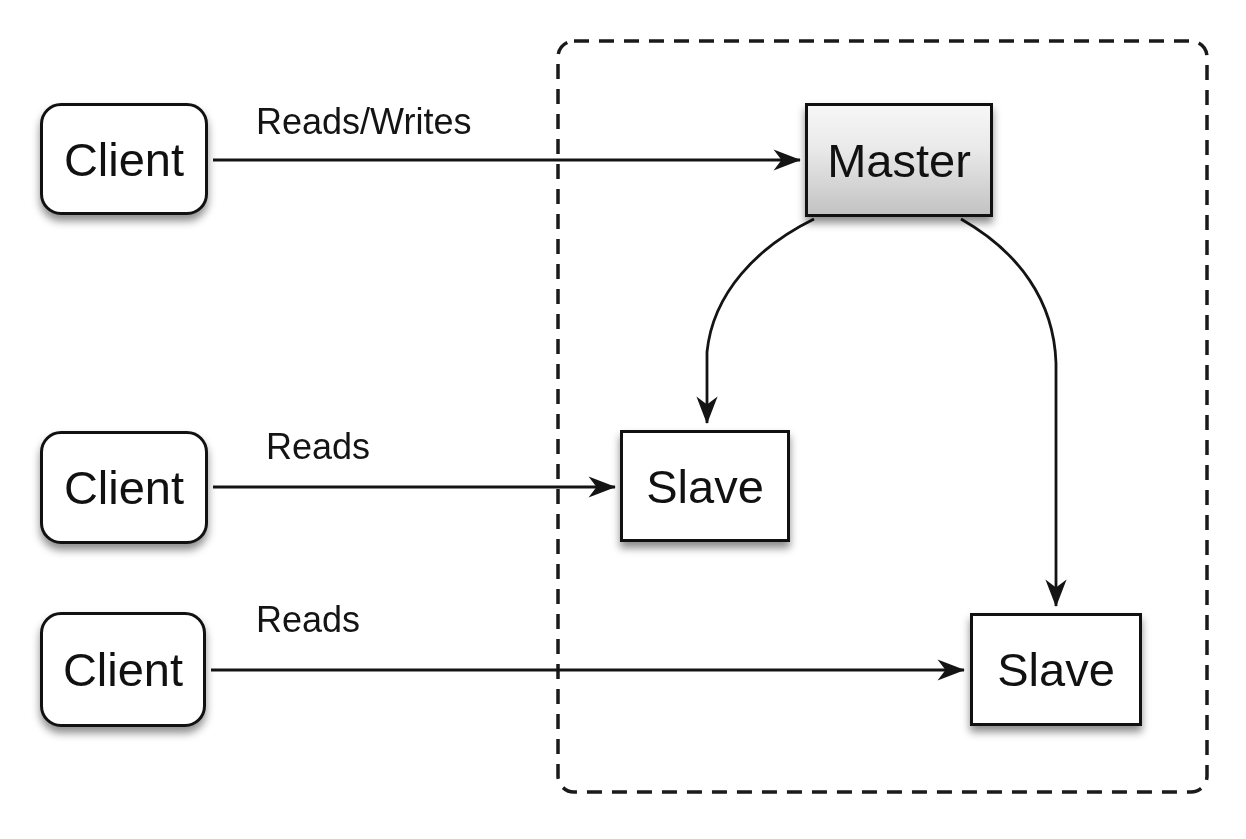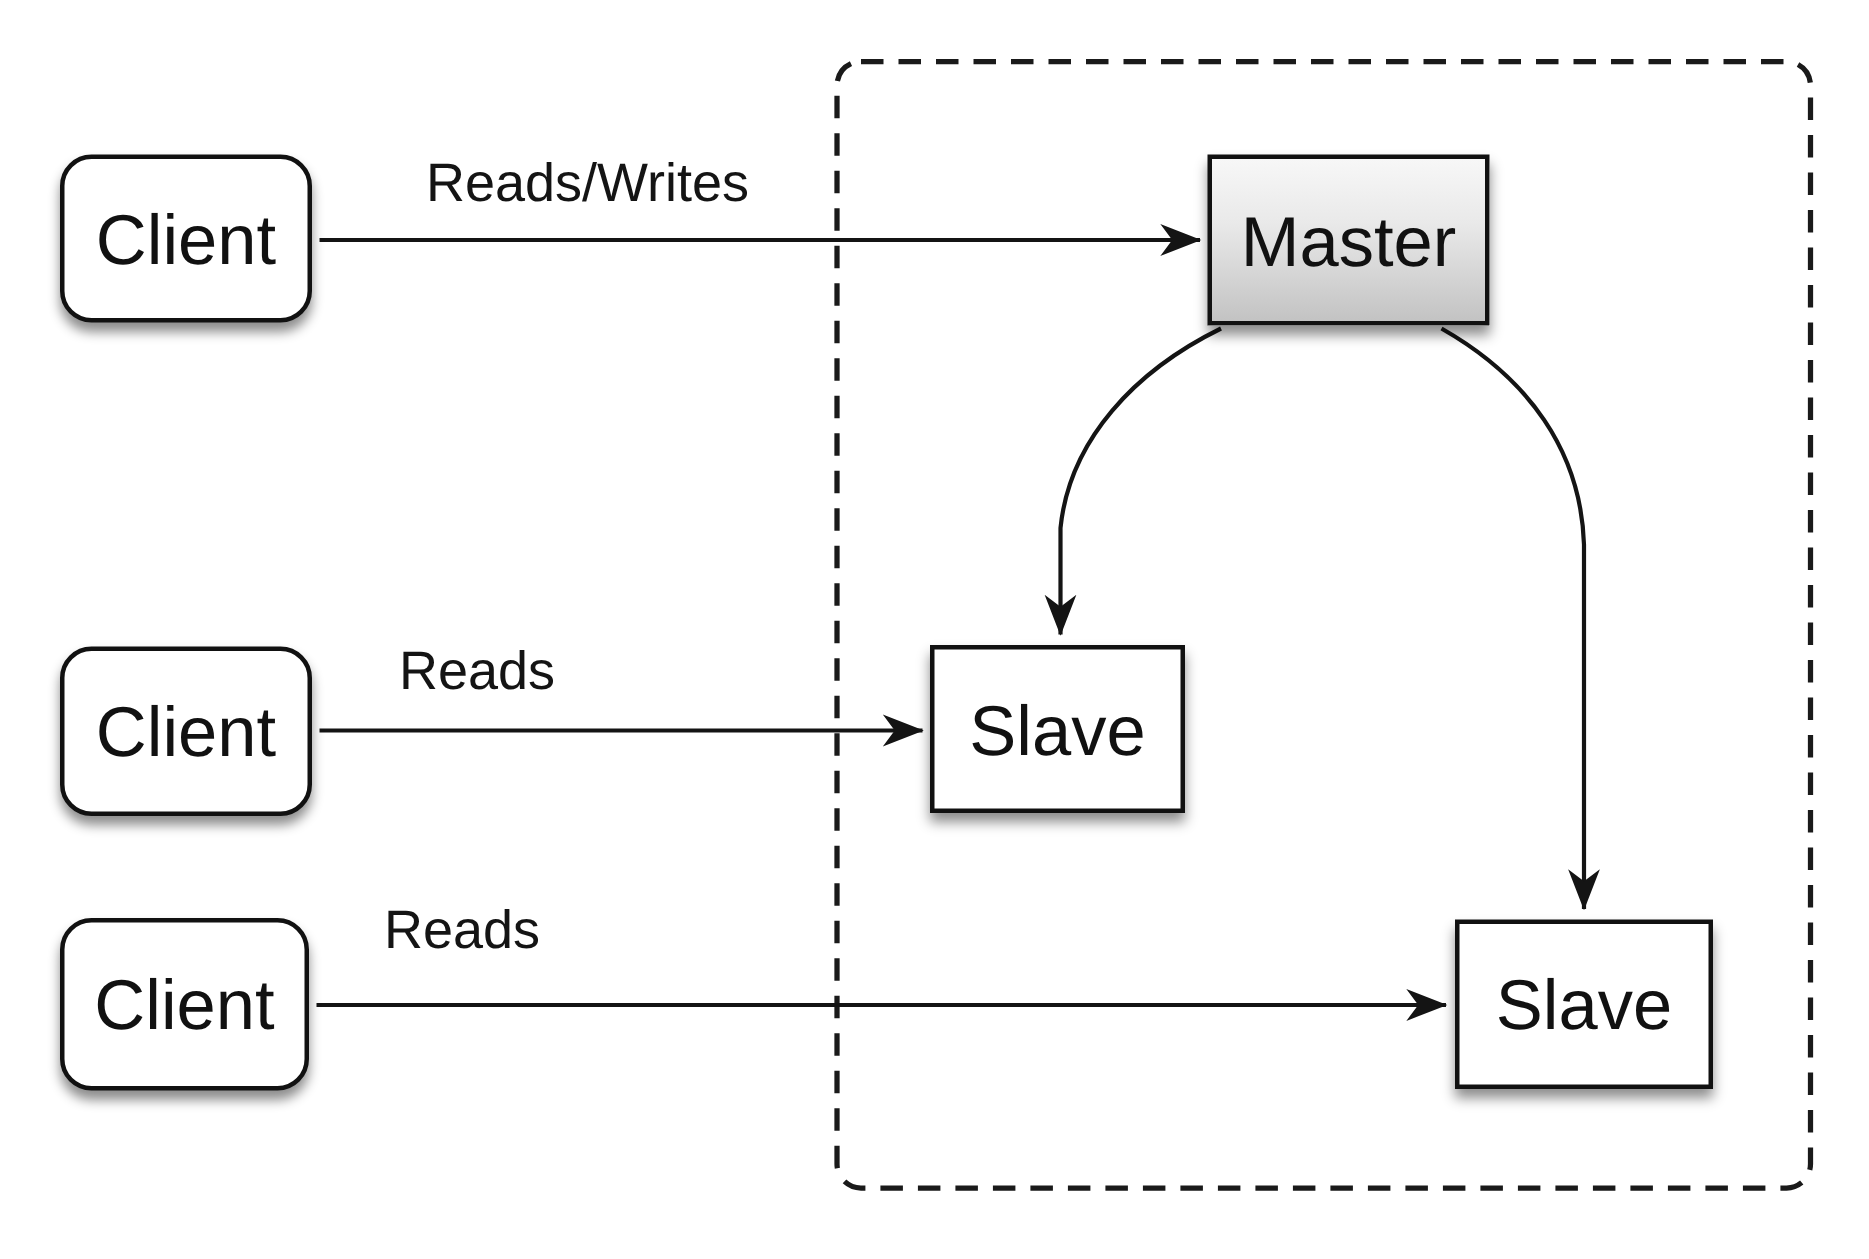--- a/index.html
+++ b/index.html
@@ -90,20 +90,20 @@
   </div>
 
   <div class="node slave" style="left:620px; top:430px; width:170px; height:112px;">
     <span>Slave</span>
   </div>
 
   <div class="node slave" style="left:970px; top:613px; width:172px; height:113px;">
     <span>Slave</span>
   </div>
 
-  <div class="edge-label" style="left:256px; top:104px;margin-left:28px;">Reads/Writes</div>
+  <div class="edge-label" style="left:256px; top:104px;">Reads/Writes</div>
 
   <div class="edge-label" style="left:266px; top:429px;">Reads</div>
 
   <div class="edge-label" style="left:256px; top:602px;">Reads</div>
 
 
 </div>
 
 </body></html>

